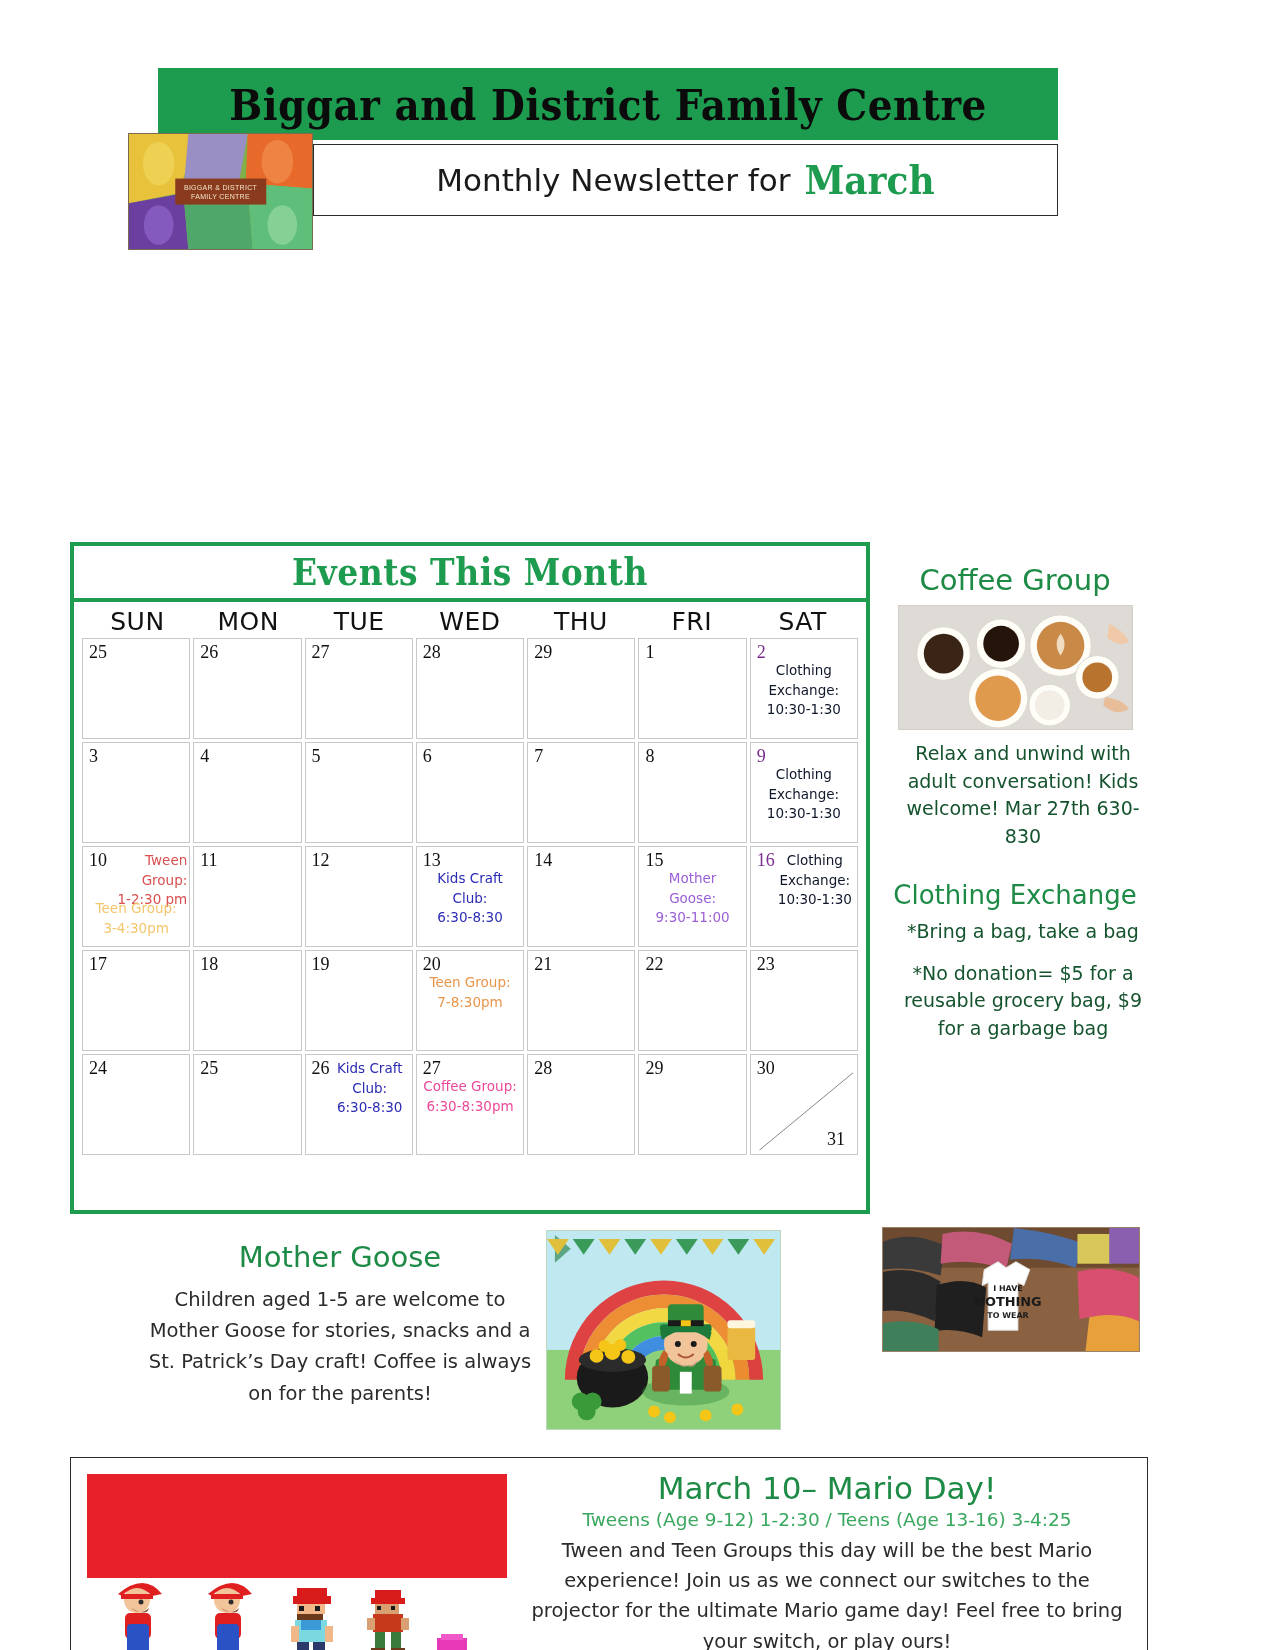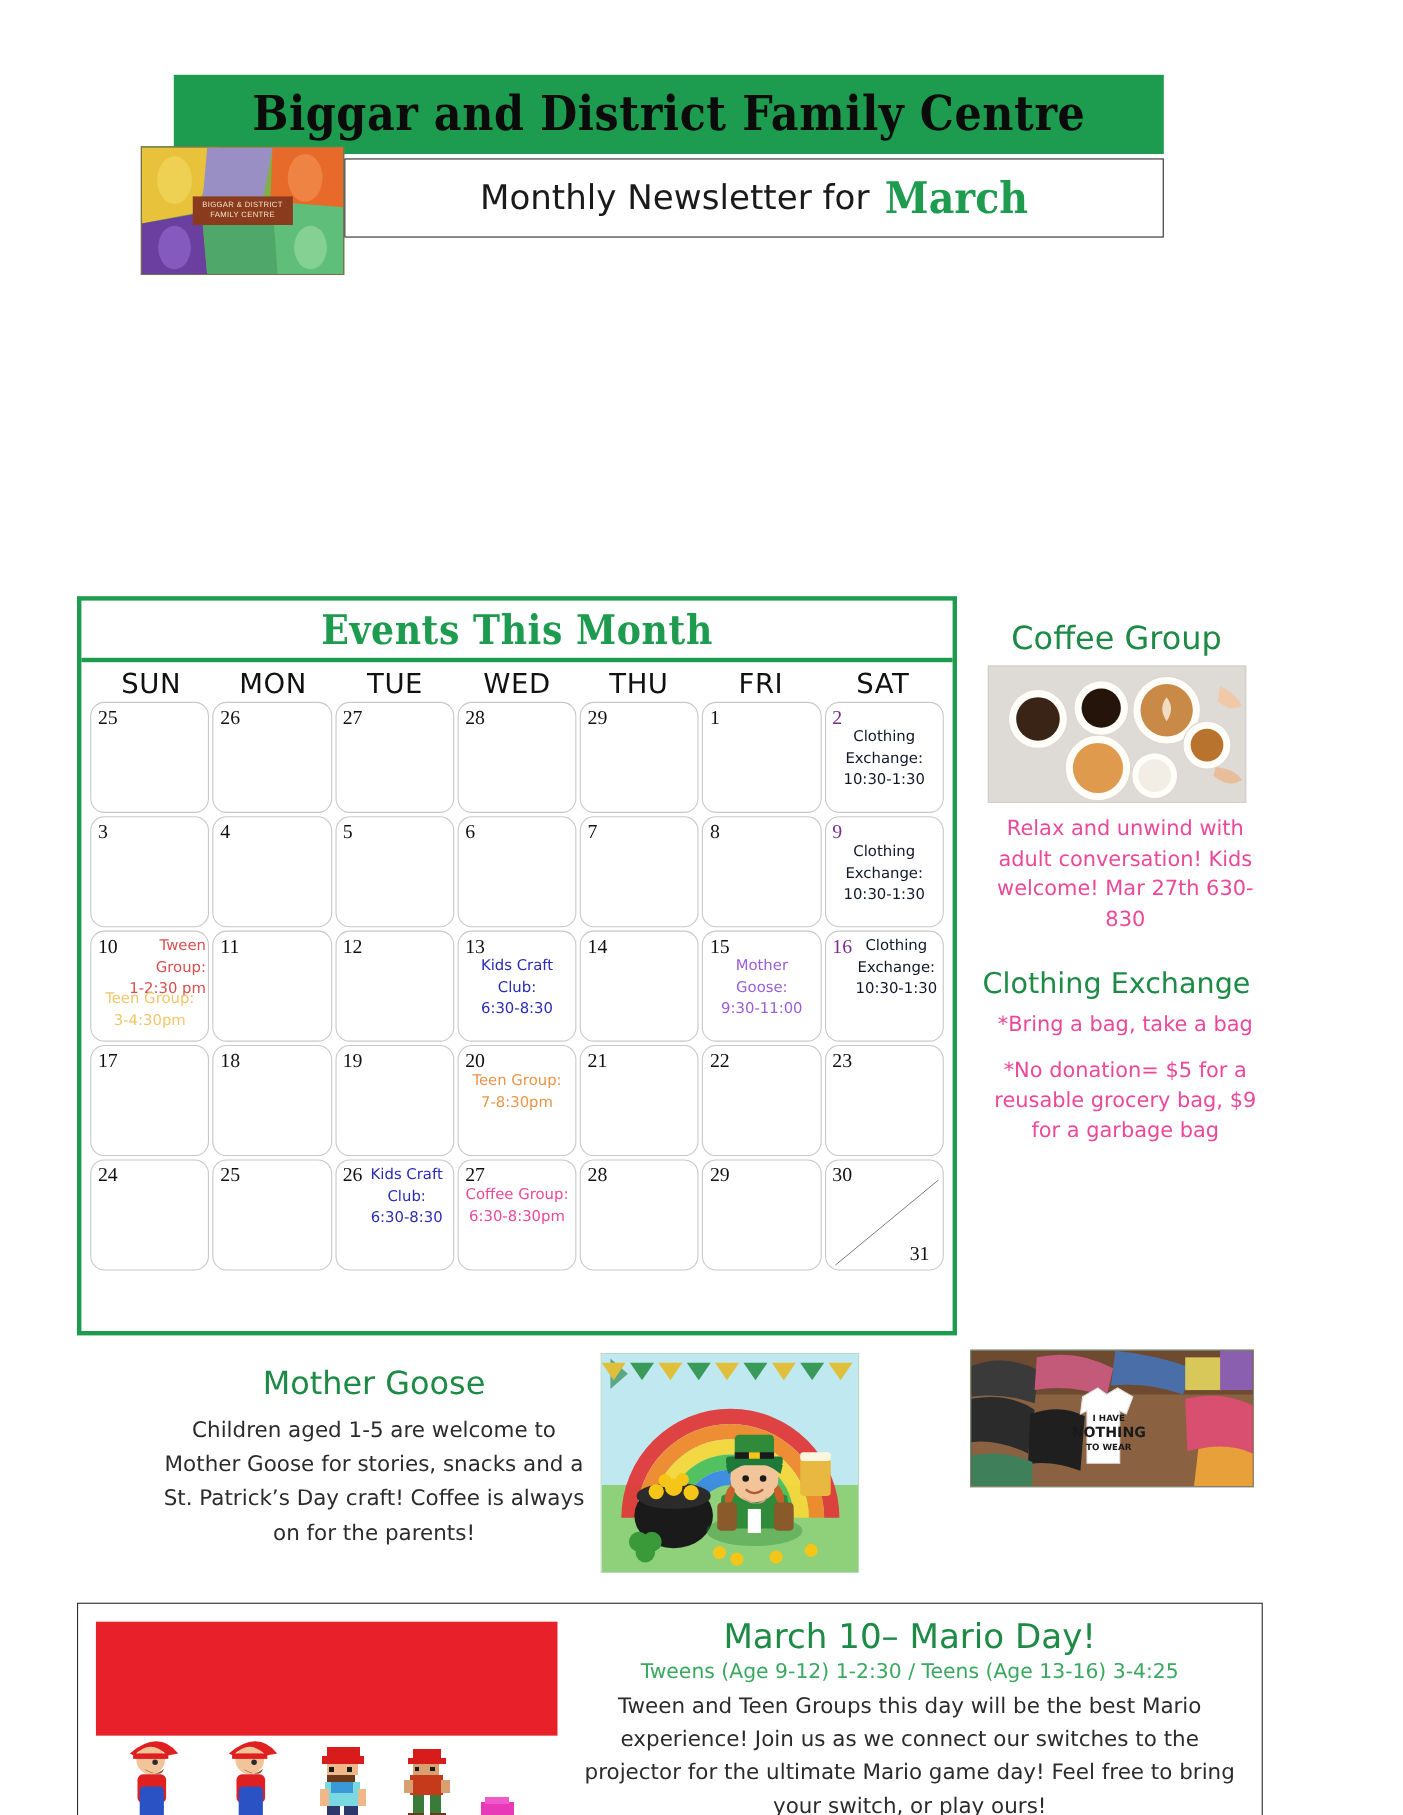--- a/index.html
+++ b/index.html
@@ -120,21 +120,21 @@
   .week {
     display: grid;
     grid-template-columns: repeat(7, 1fr);
     gap: 3px;
     margin-bottom: 3px;
   }
   .day-cell {
     position: relative;
     height: 101px;
     border: 1px solid #c8c8c8;
-    border-radius: 13px;
+    border-radius: 0;
     background: #fff;
     overflow: hidden;
   }
   .day-num {
     position: absolute;
     left: 6px; top: 3px;
     font-family: "Liberation Serif", serif;
     font-size: 18px;
     color: #111;
     z-index: 2;
@@ -195,39 +195,39 @@
     color: #1d8a45;
     text-align: center;
     margin-bottom: 8px;
     white-space: nowrap;
   }
   .side-head.small { font-size: 26px; }
   .side-text {
     font-family: "DejaVu Sans", sans-serif;
     font-size: 19px;
     line-height: 1.45;
-    color: #ec4899;
+    color: #14532d;
     text-align: center;
     margin-left: 16px;
   }
 
   .coffee-img {
     width: 235px; height: 125px;
     margin: 0 auto 10px auto;
     position: relative;
     background: #ddd9d4;
     overflow: hidden;
     border: 1px solid #d3cec8;
   }
 
   .clothing-img {
     position: absolute;
     left: 882px; top: 962px;
     width: 258px; height: 125px;
-    background: #0f766e;
+    background: #d946ef;
     overflow: hidden;
     border: 1px solid #9a8268;
   }
 
   
   .mg-section {
     position: absolute;
     left: 145px; top: 975px;
     width: 390px;
   }

